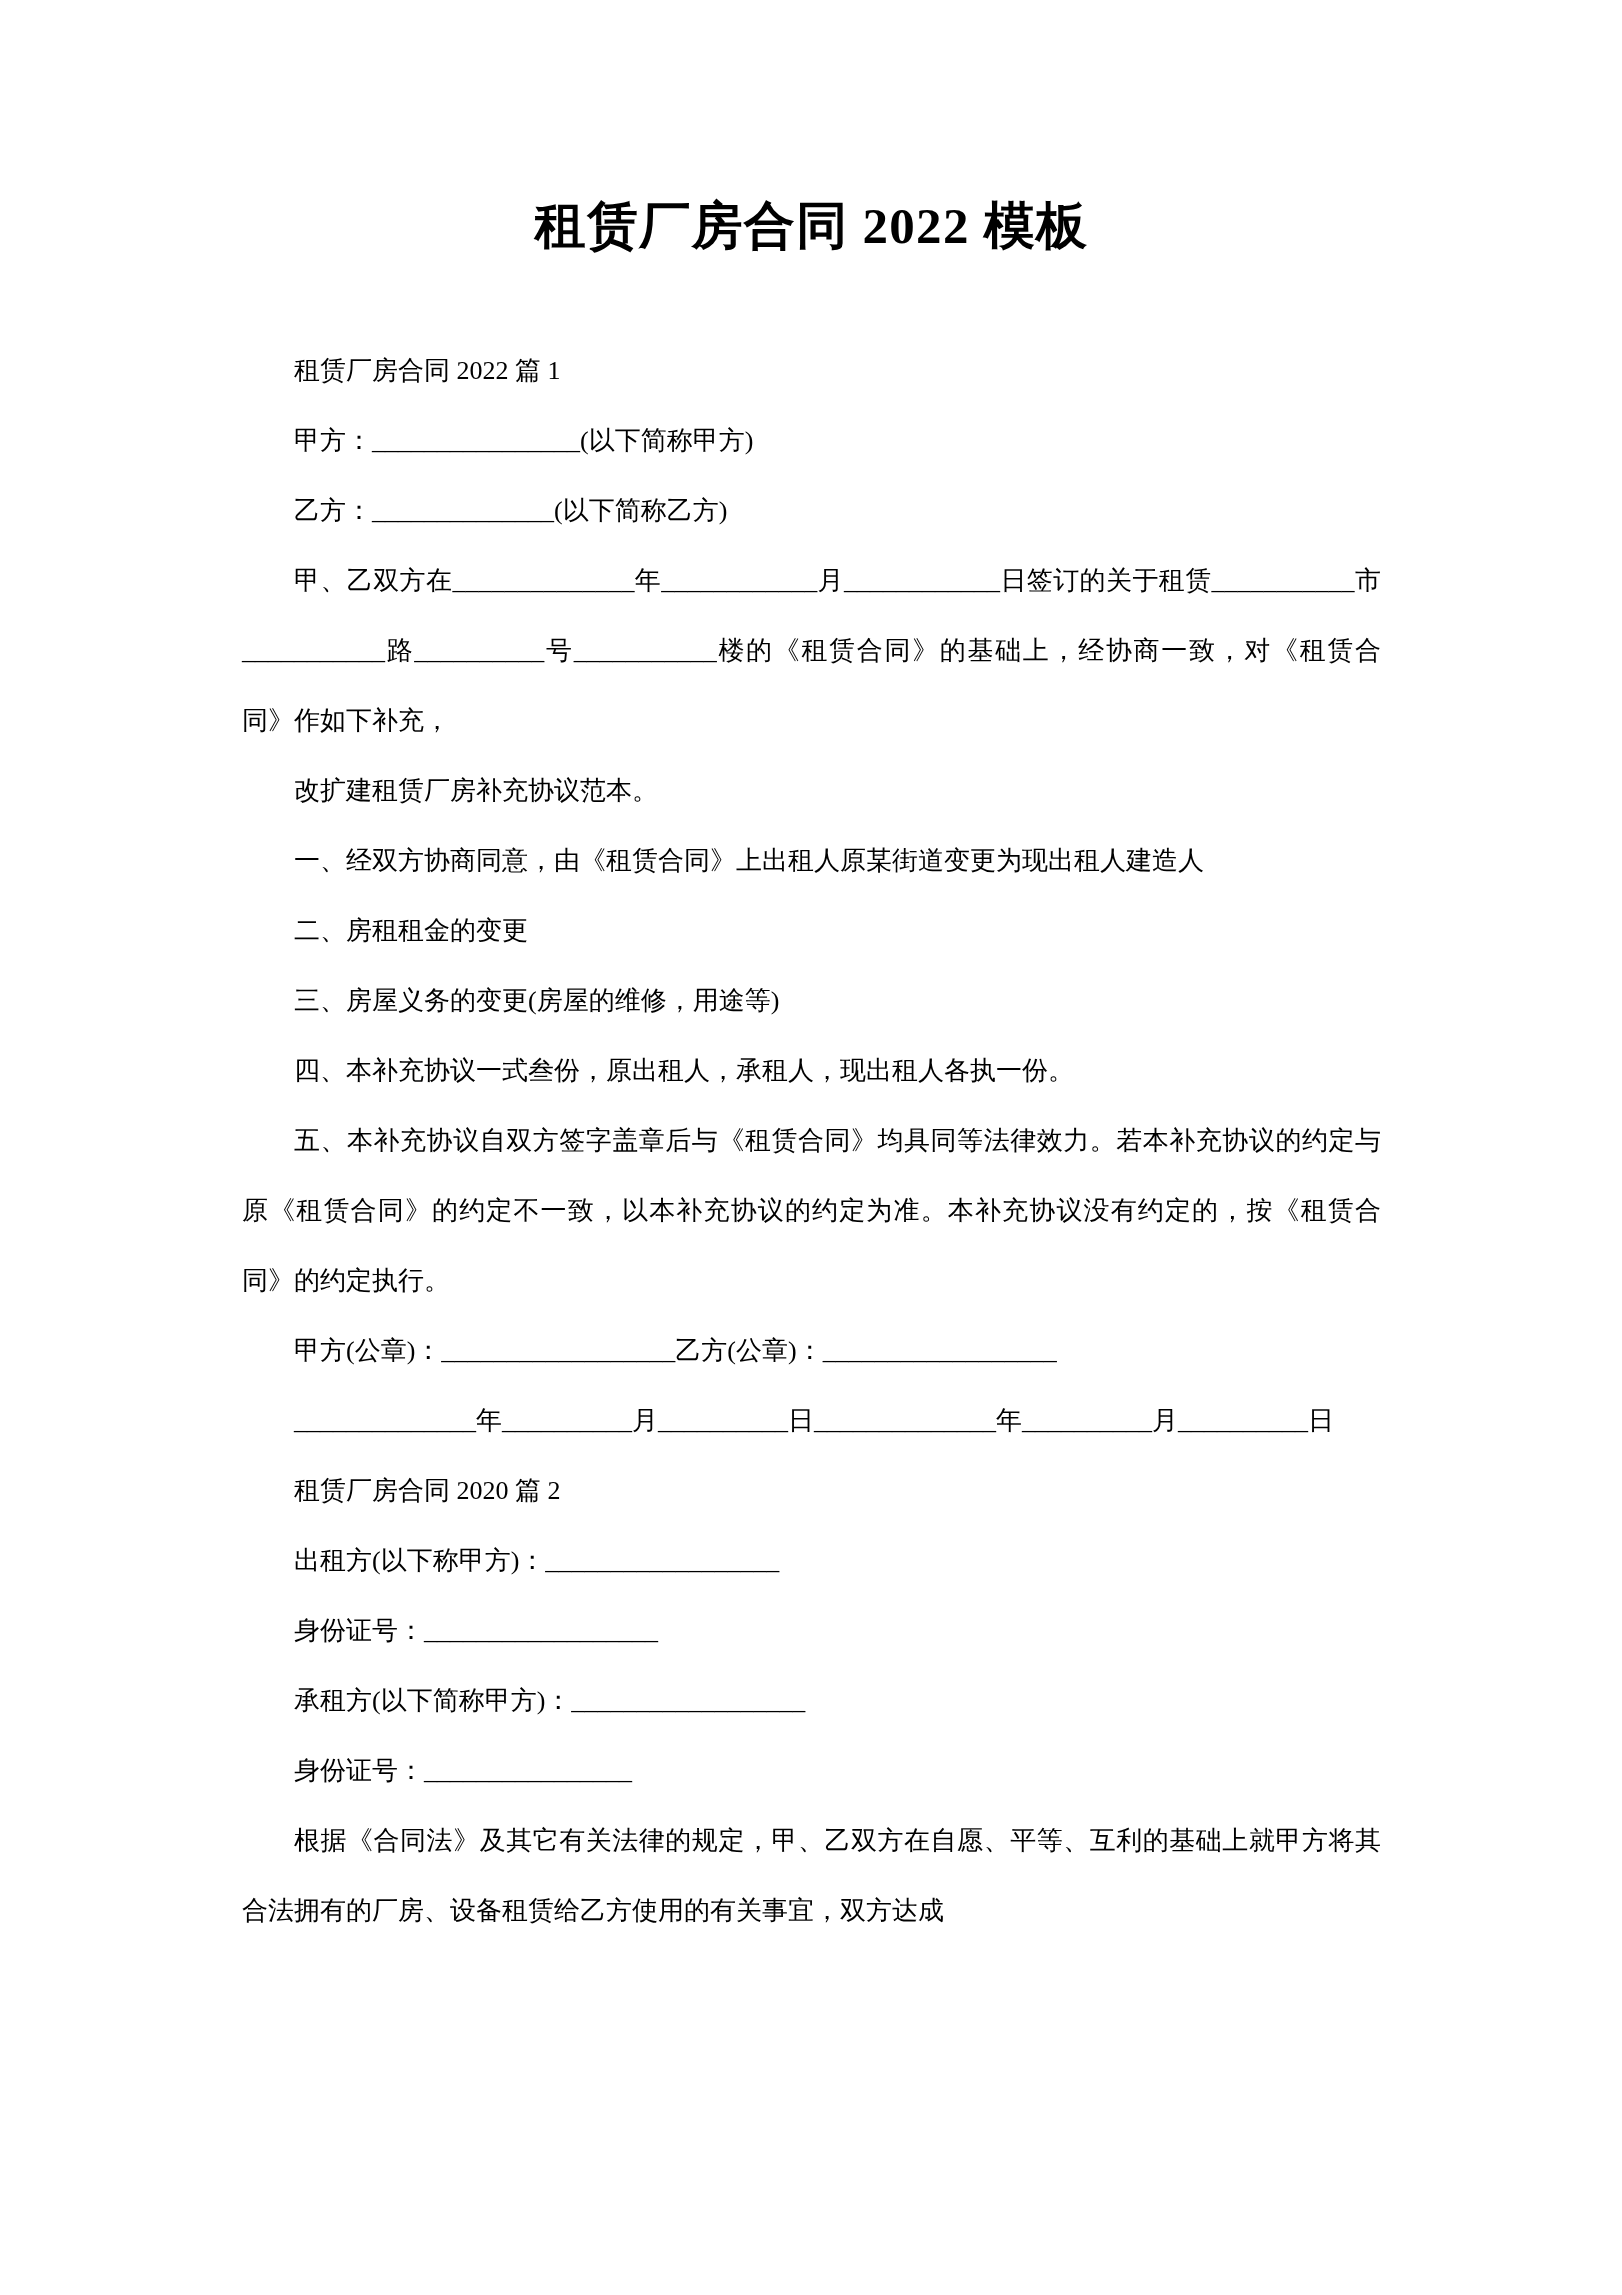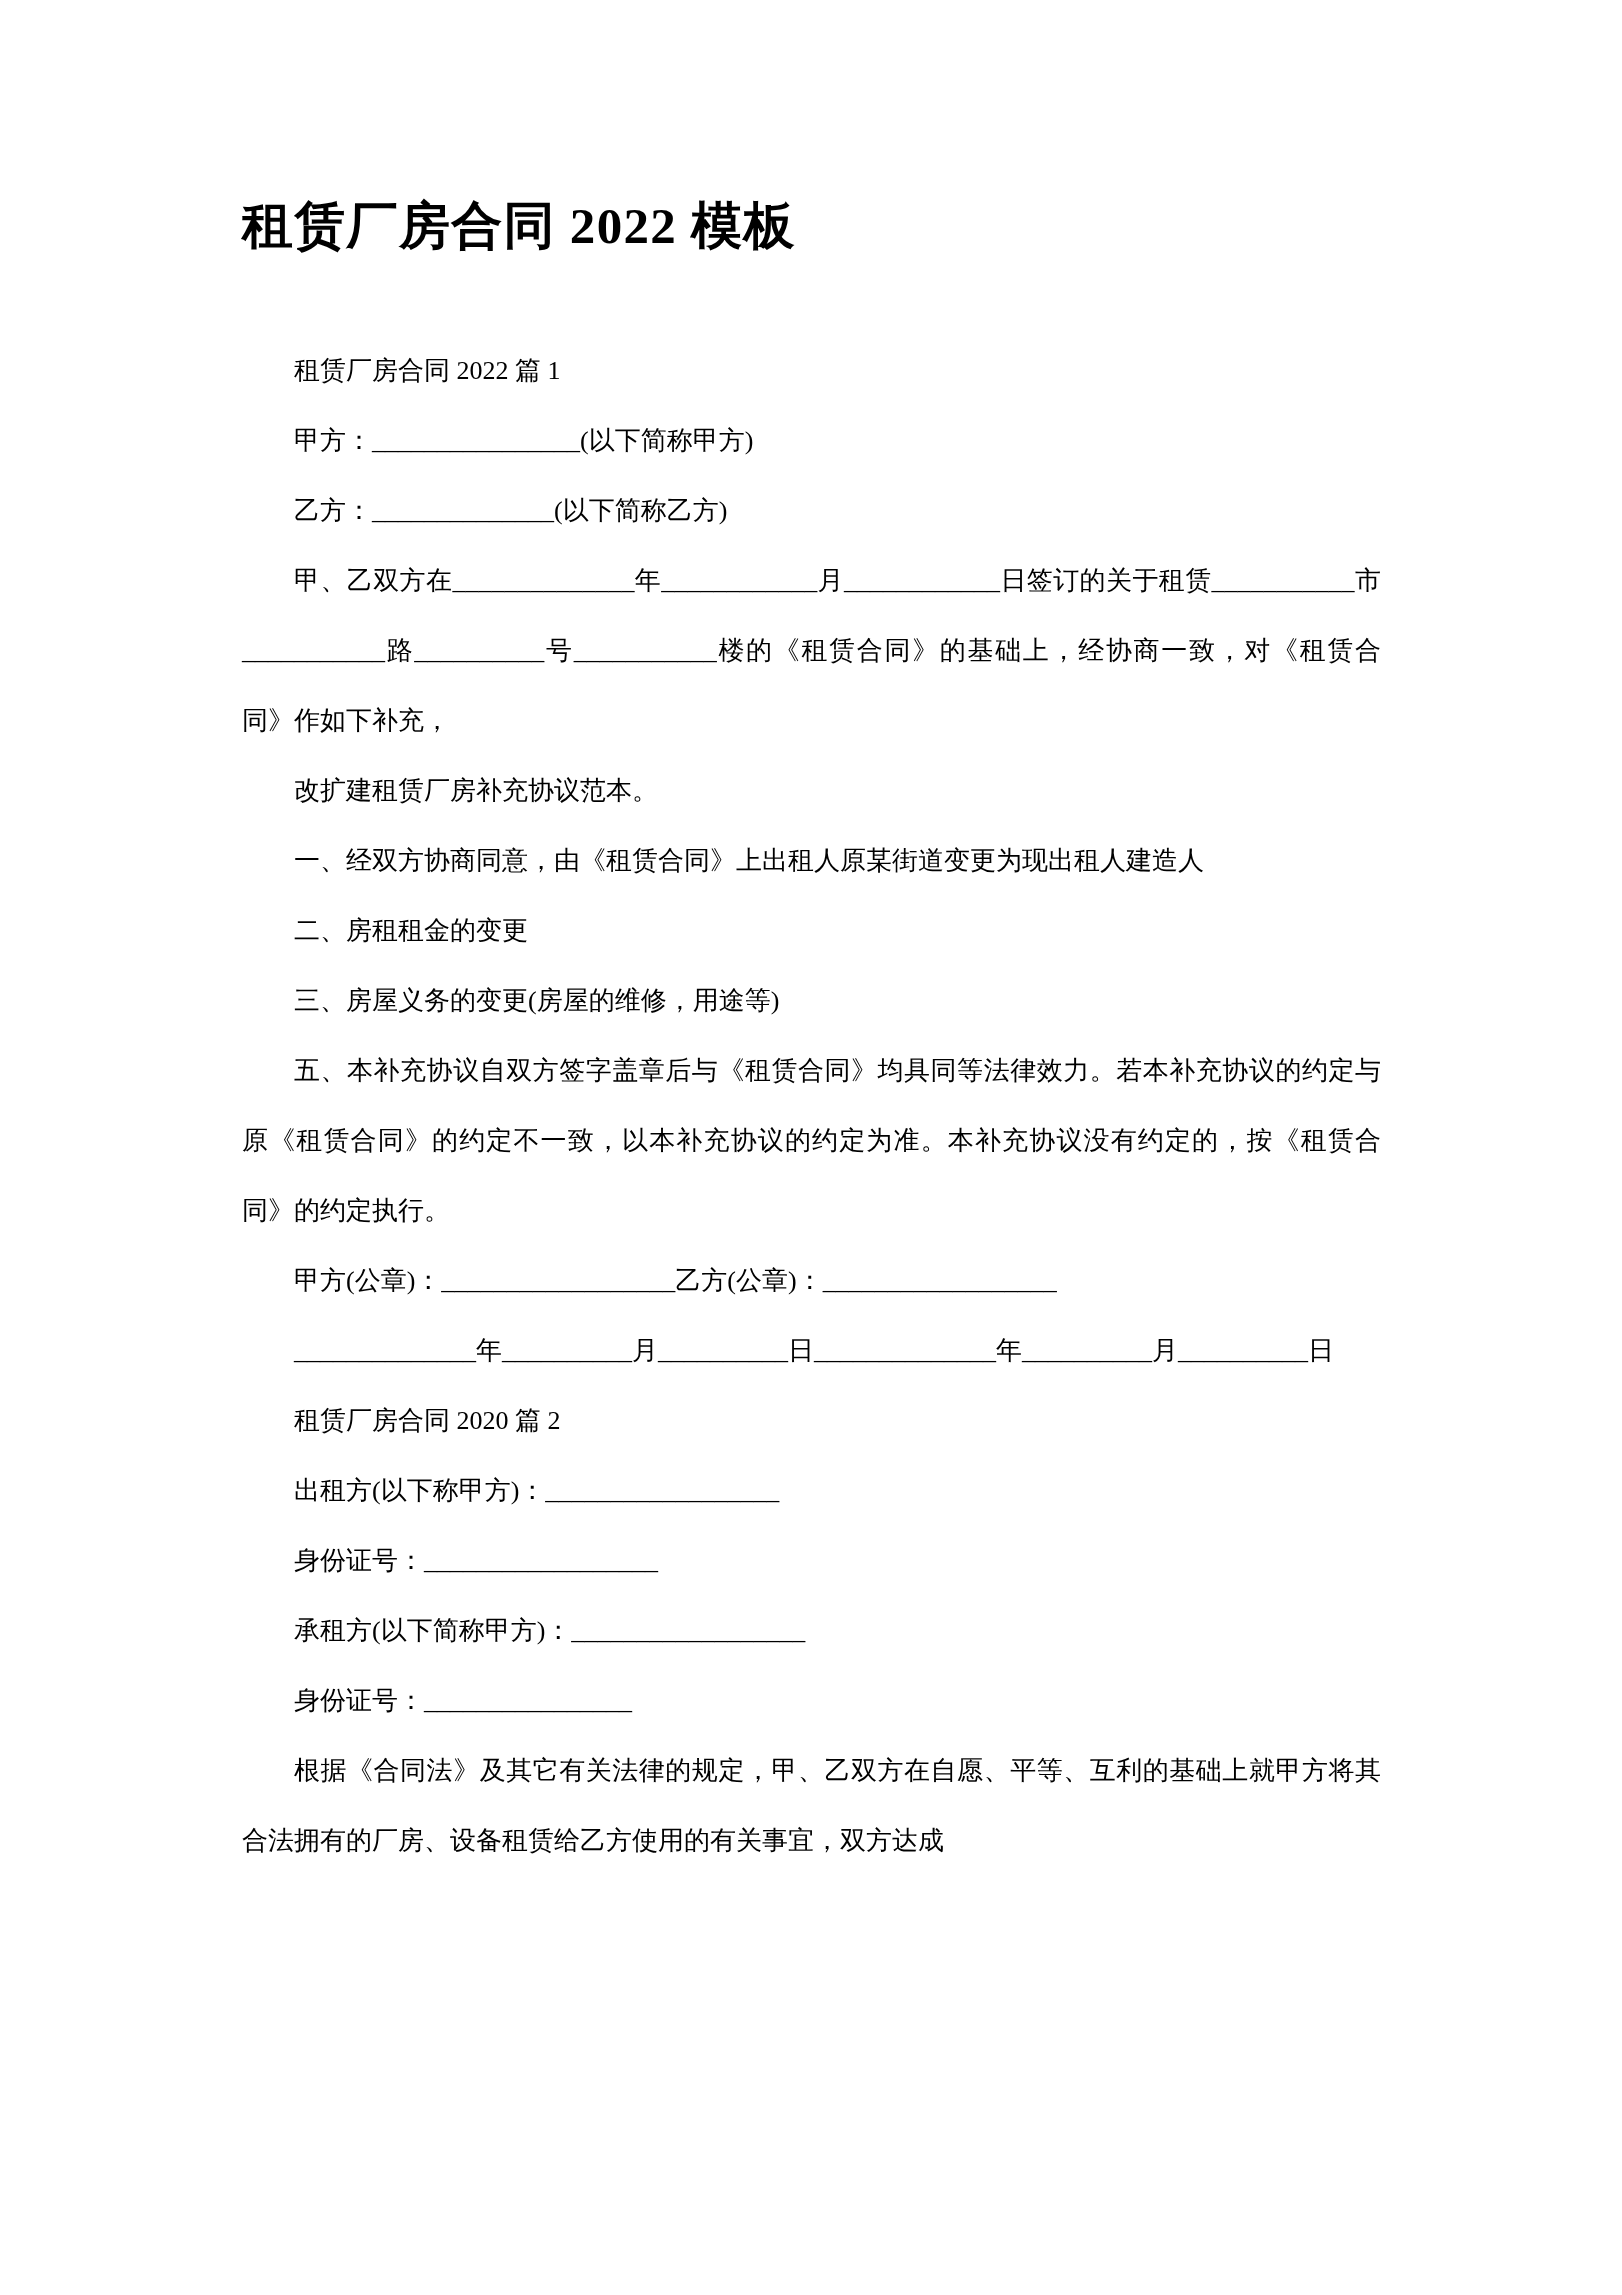--- a/index.html
+++ b/index.html
@@ -18,21 +18,21 @@
       width: 1623px;
       height: 2295px;
       padding: 196px 242px 0 242px;
       background: #ffffff;
       overflow: hidden;
     }
     .title {
       margin: 0 0 79px 0;
       font-size: 51px;
       font-weight: bold;
-      text-align: left;
+      text-align: center;
       letter-spacing: 1.3px;
       line-height: 1.2;
     }
     .body-text p.para {
       margin: 0;
       font-size: 26px;
       line-height: 70px;
       text-indent: 2em;
       text-align: justify;
       word-break: break-all;
@@ -47,20 +47,21 @@
   <h1 class="title">租赁厂房合同 2022 模板</h1>
   <div class="body-text">
     <p class="para">租赁厂房合同 2022 篇 1</p>
     <p class="para">甲方：________________(以下简称甲方)</p>
     <p class="para">乙方：______________(以下简称乙方)</p>
     <p class="para">甲、乙双方在______________年____________月____________日签订的关于租赁___________市___________路__________号___________楼的《租赁合同》的基础上，经协商一致，对《租赁合同》作如下补充，</p>
     <p class="para">改扩建租赁厂房补充协议范本。</p>
     <p class="para">一、经双方协商同意，由《租赁合同》上出租人原某街道变更为现出租人建造人</p>
     <p class="para">二、房租租金的变更</p>
     <p class="para">三、房屋义务的变更(房屋的维修，用途等)</p>
+    <p class="para">四、本补充协议一式叁份，原出租人，承租人，现出租人各执一份。</p>
     <p class="para">五、本补充协议自双方签字盖章后与《租赁合同》均具同等法律效力。若本补充协议的约定与原《租赁合同》的约定不一致，以本补充协议的约定为准。本补充协议没有约定的，按《租赁合同》的约定执行。</p>
     <p class="para">甲方(公章)：__________________乙方(公章)：__________________</p>
     <p class="para">______________年__________月__________日______________年__________月__________日</p>
     <p class="para">租赁厂房合同 2020 篇 2</p>
     <p class="para">出租方(以下称甲方)：__________________</p>
     <p class="para">身份证号：__________________</p>
     <p class="para">承租方(以下简称甲方)：__________________</p>
     <p class="para">身份证号：________________</p>
     <p class="para">根据《合同法》及其它有关法律的规定，甲、乙双方在自愿、平等、互利的基础上就甲方将其合法拥有的厂房、设备租赁给乙方使用的有关事宜，双方达成</p>
   </div>

